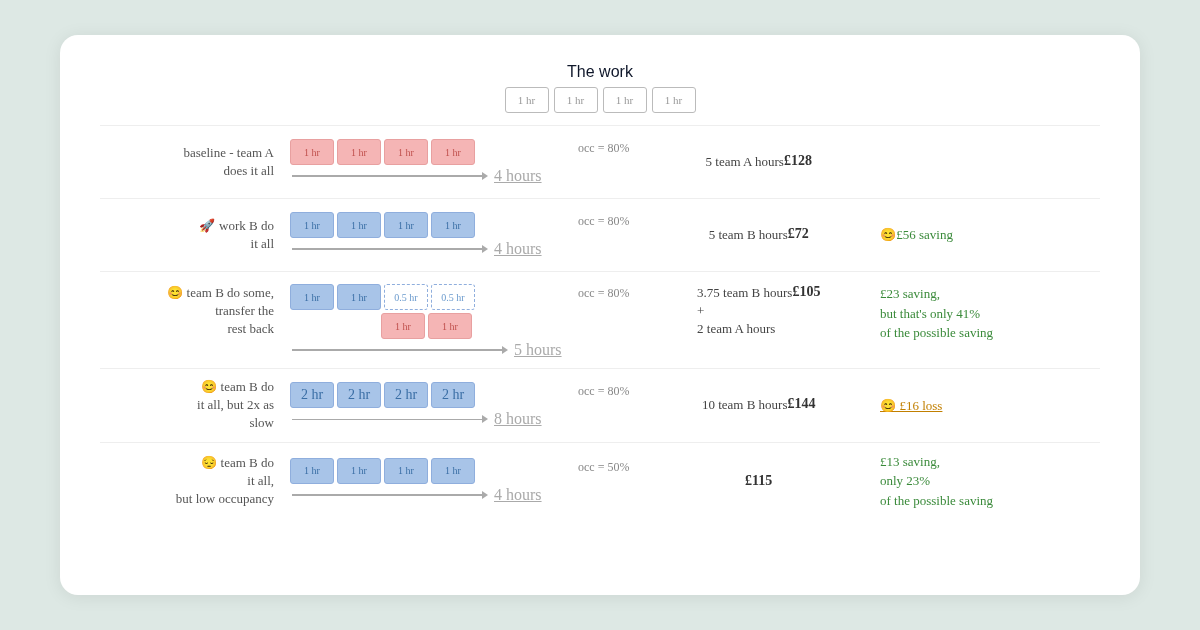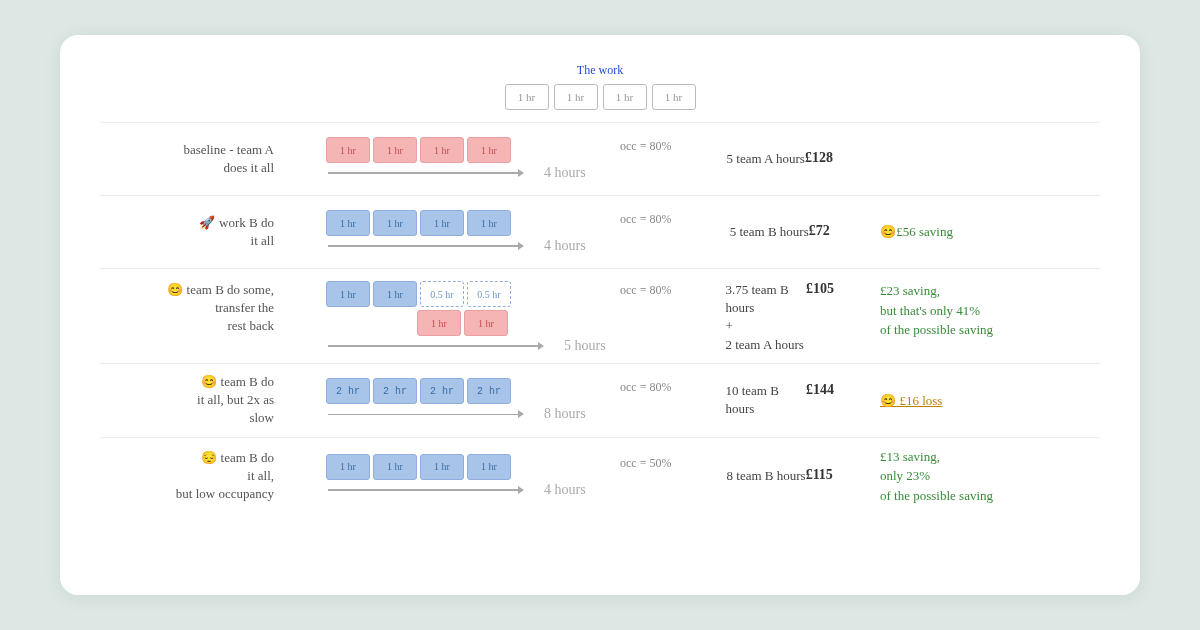--- a/index.html
+++ b/index.html
@@ -27,23 +27,23 @@
       font-family: 'Comic Sans MS', 'Chalkboard SE', cursive;
     }
     
     .top-section {
       display: flex;
       flex-direction: column;
       align-items: center;
       margin-bottom: 10px;
     }
     .the-work-label {
-      font-family: Liberation Serif, serif;
-      font-size: 12px;
-      color: #1d4ed8;
+      font-family: Liberation Sans, sans-serif;
+      font-size: 16px;
+      color: #0f172a;
       margin-bottom: 6px;
     }
     .work-blocks-row {
       display: flex;
       gap: 5px;
     }
     .work-block {
       border: 1.5px solid #bbb;
       border-radius: 3px;
       width: 44px;
@@ -56,21 +56,20 @@
       color: #999;
       background: #fff;
     }
     
     .scenario-row {
       display: flex;
       align-items: center;
       padding: 7px 0;
       border-bottom: none;
       min-height: 68px;
-      gap: 36px;
     }
     .scenario-label {
       width: 190px;
       font-family: 'Comic Sans MS', cursive;
       font-size: 13px;
       color: #555;
       text-align: right;
       padding-right: 16px;
       line-height: 1.4;
     }
@@ -138,29 +137,30 @@
     }
     .arrow-head {
       width: 0; height: 0;
       border-top: 4px solid transparent;
       border-bottom: 4px solid transparent;
       border-left: 6px solid #aaa;
       display: inline-block;
     }
     .arrow-label {
       font-family: 'Comic Sans MS', cursive;
-      font-size: 14px;
+      font-size: 16px;
       color: #aaa;
-      margin-left: 20px;
+      margin-left: 6px;
+      text-decoration: underline;
     }
     .occ-label {
       font-family: 'Comic Sans MS', cursive;
       font-size: 12px;
       color: #888;
-      margin-left: 14px;
+      margin-left: 8px;
       white-space: nowrap;
       align-self: flex-start;
       padding-top: 2px;
     }
     .result-area {
       flex: 1;
       display: flex;
       flex-direction: row;
       justify-content: center;
       padding-left: 18px;
@@ -210,22 +210,22 @@
     
     .block-blue-2hr {
       border: 1.5px solid #8faedd;
       border-radius: 3px;
       background: #a8c4e8;
       width: 44px;
       height: 26px;
       display: flex;
       align-items: center;
       justify-content: center;
-      font-family: Liberation Mono, monospace;
-      font-size: 10px;
+      font-family: Liberation Serif, serif;
+      font-size: 14px;
       color: #3a6ea5;
     }
   </style>
 </head>
 <body>
 
 <div class="card">
 
   <div class="top-section">
     <div class="the-work-label handwritten">The work</div>
@@ -395,21 +395,20 @@
         </div>
         <div class="arrow-row">
           <div class="arrow-line" style="width:190px"></div>
           <div class="arrow-head"></div>
           <span class="arrow-label">4 hours</span>
         </div>
       </div>
       <div class="occ-label">occ = 50%</div>
     </div>
     <div class="result-area">
-      <div class="result-hours">8 team B hours</div>
       <div class="result-cost">£115</div>
     </div>
     <div class="saving-area">
       <span class="saving-text" style="white-space:pre-line">£13 saving,
 only 23%
 of the possible saving</span>
     </div>
   </div>
 
 </div>

